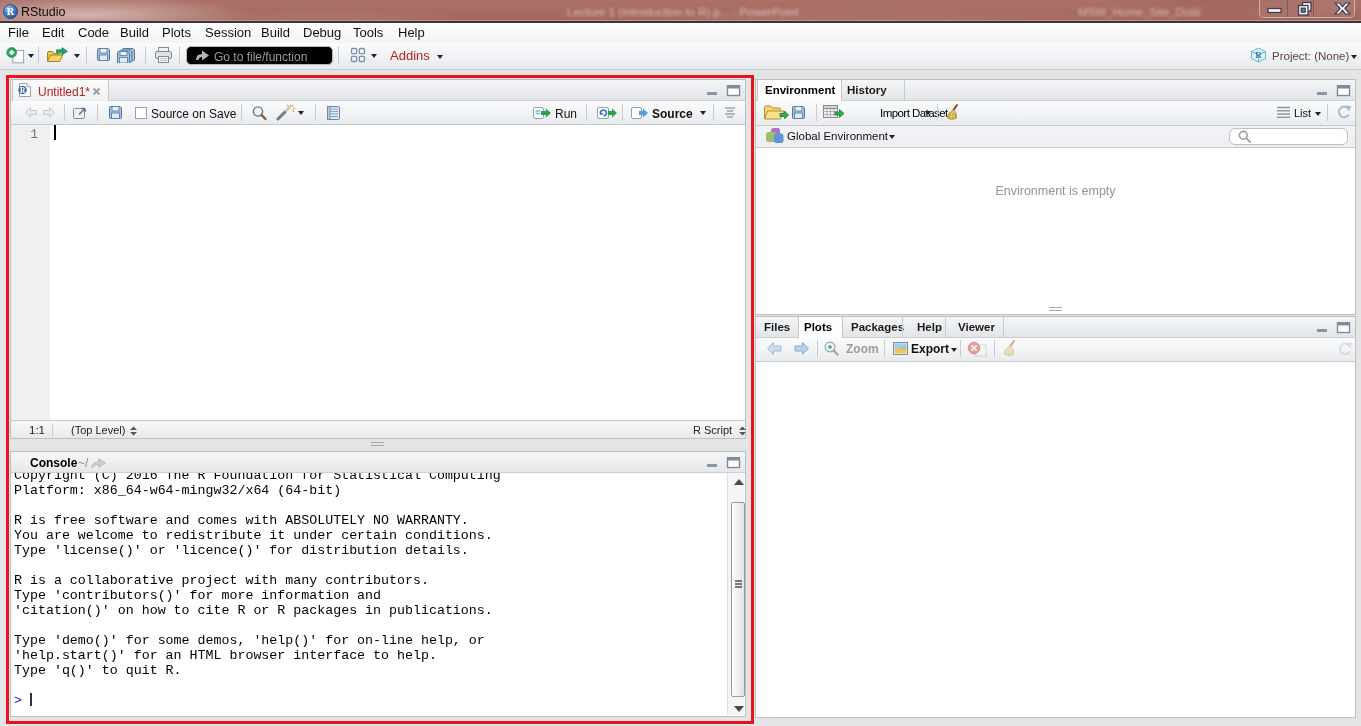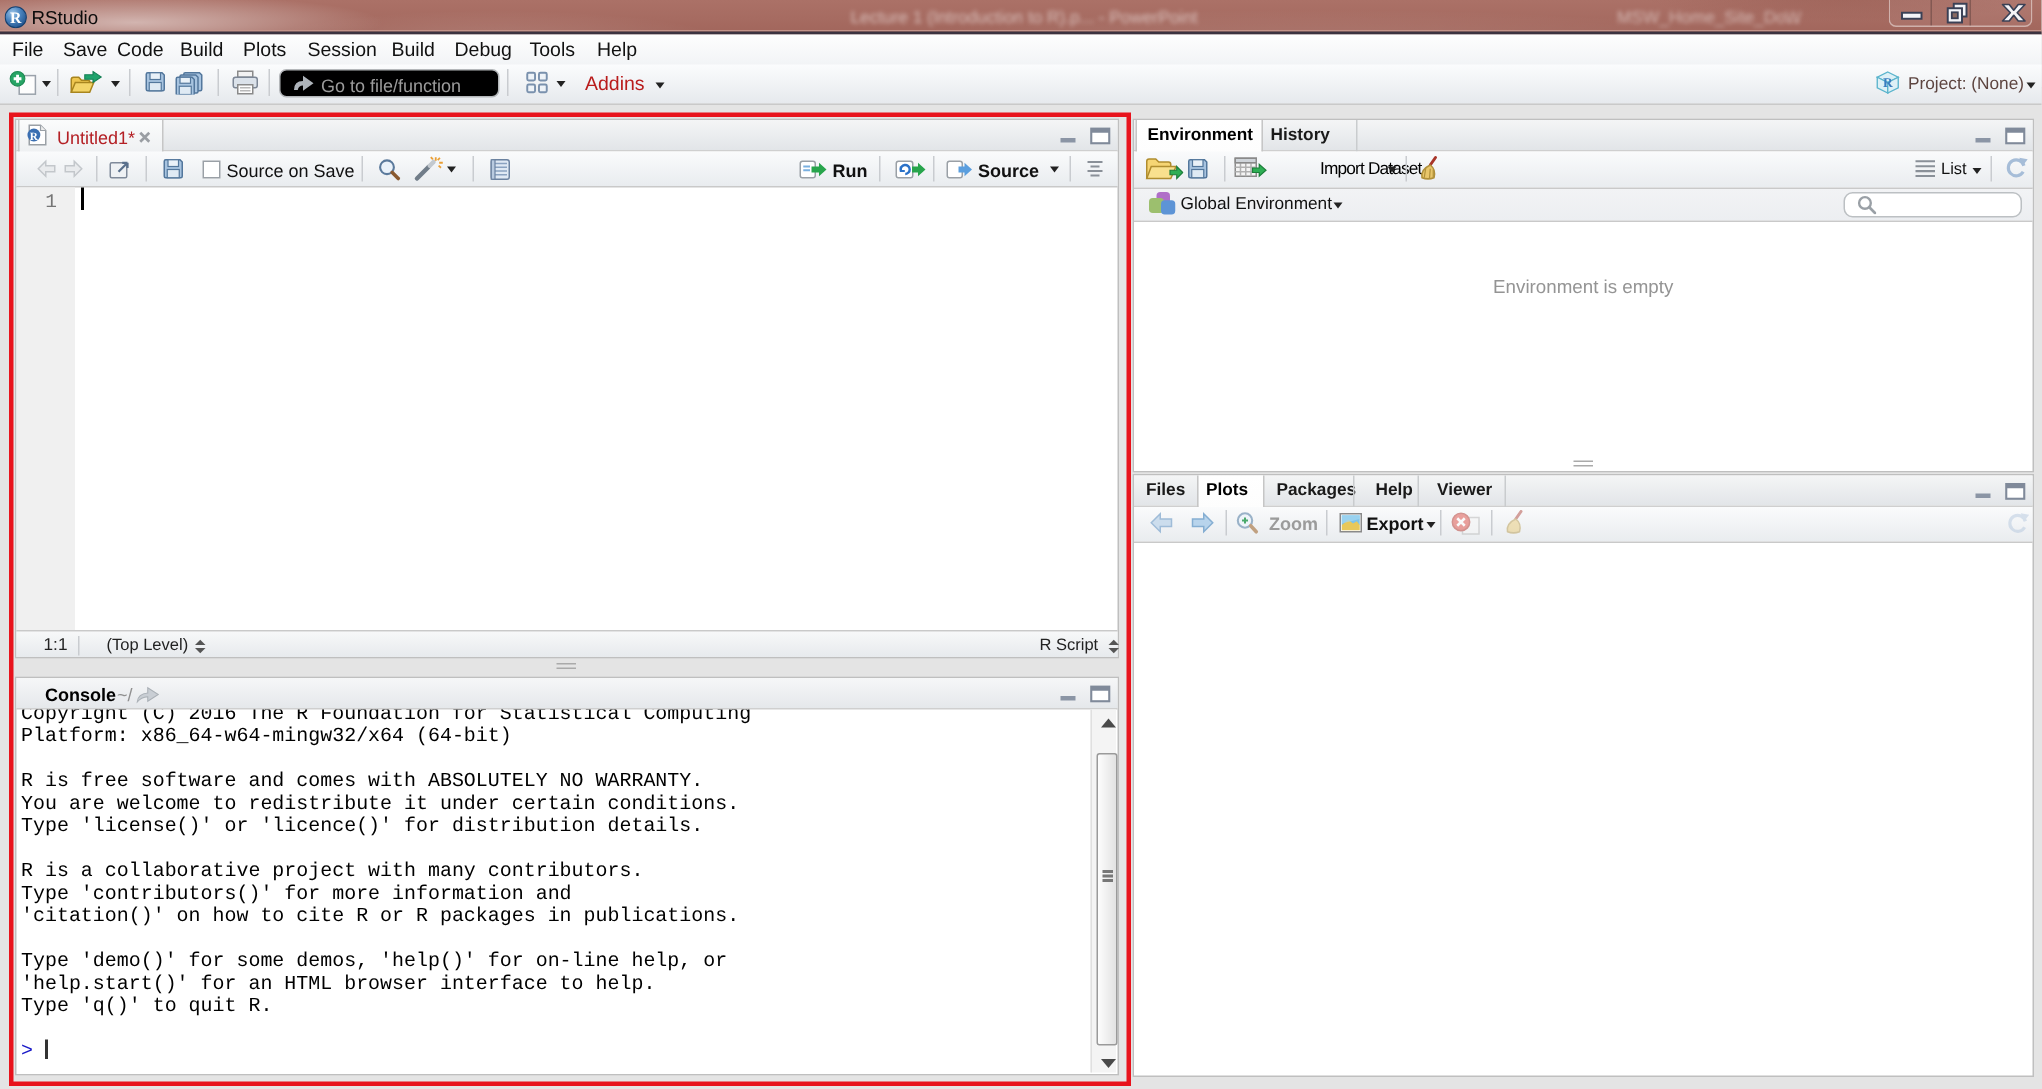--- a/index.html
+++ b/index.html
@@ -70,21 +70,21 @@
 <div class="abs" style="left:4px;top:3px" id="ttl-icon"></div>
 <div class="abs" id="ttl-txt">RStudio</div>
 <div class="abs" id="winbtns">
   <div class="wb" id="wb-min"></div>
   <div class="wb" id="wb-max"></div>
   <div class="wb" id="wb-close"></div>
 </div>
 
 <div class="abs" id="menubar">
   <span style="left:8px">File</span>
-    <span style="left:42px">Save</span>
+    <span style="left:42px">Edit</span>
     <span style="left:78px">Code</span>
   <span style="left:120px">Build</span>
     <span style="left:162px">Plots</span>
     <span style="left:205px">Session</span>
   <span style="left:261px">Build</span>
     <span style="left:303px">Debug</span>
     <span style="left:353px">Tools</span>
   <span style="left:398px">Help</span>
 </div>
 
@@ -339,21 +339,21 @@
         <path d="M5 11.5 H13"></path>
       </g>
  <rect x="2.5" y="1.5" width="2.5" height="13" fill="#b9cbe0" stroke="#6b82a0" stroke-width="0.8"></rect>
 </svg>
 
 <svg class="abs" style="left:532px;top:105px" width="20" height="16" viewBox="0 0 20 16">
  <rect x="1.5" y="2.5" width="10" height="11" rx="1.5" fill="#fff" stroke="#9aa0a6"></rect>
  <path d="M3.5 6 H8 M3.5 8.5 H8" stroke="#7ab0e0" stroke-width="1.4"></path>
  <path d="M9 6 L14 6 L14 3.5 L19 8 L14 12.5 L14 10 L9 10 Z" fill="#28a54c"></path>
 </svg>
-<span class="abs" style="left:555px;top:107px;font-size:12px;font-weight:bold;color:#111">Run</span>
+<span class="abs" style="left:555px;top:107px;font-size:12px;font-weight:normal;color:#111">Run</span>
 <div class="vsep" style="left:586px;top:104px;height:17px"></div>
 
 <svg class="abs" style="left:596px;top:105px" width="22" height="16" viewBox="0 0 22 16">
  <rect x="1.5" y="2.5" width="11" height="11" rx="1.5" fill="#fff" stroke="#9aa0a6"></rect>
  <path d="M4.5 8.5 A3 3 0 1 1 7.5 11" fill="none" stroke="#2b72c8" stroke-width="1.6"></path>
  <path d="M4.5 6 L4.5 9 L7.2 9" fill="none" stroke="#2b72c8" stroke-width="1.3"></path>
  <path d="M12 6 L16 6 L16 3.5 L21 8 L16 12.5 L16 10 L12 10 Z" fill="#28a54c"></path>
 </svg>
 <div class="vsep" style="left:622px;top:104px;height:17px"></div>
 

